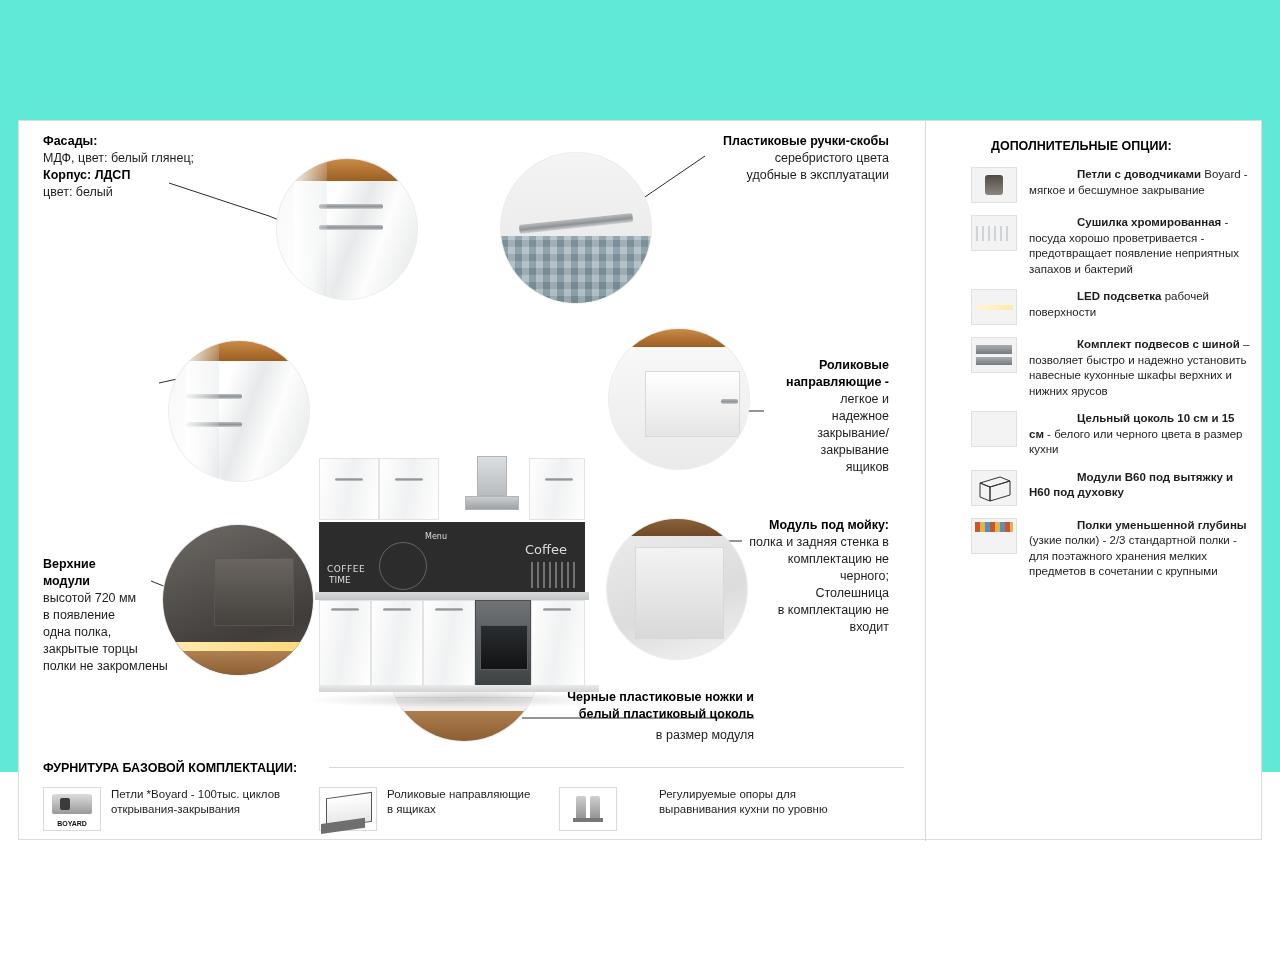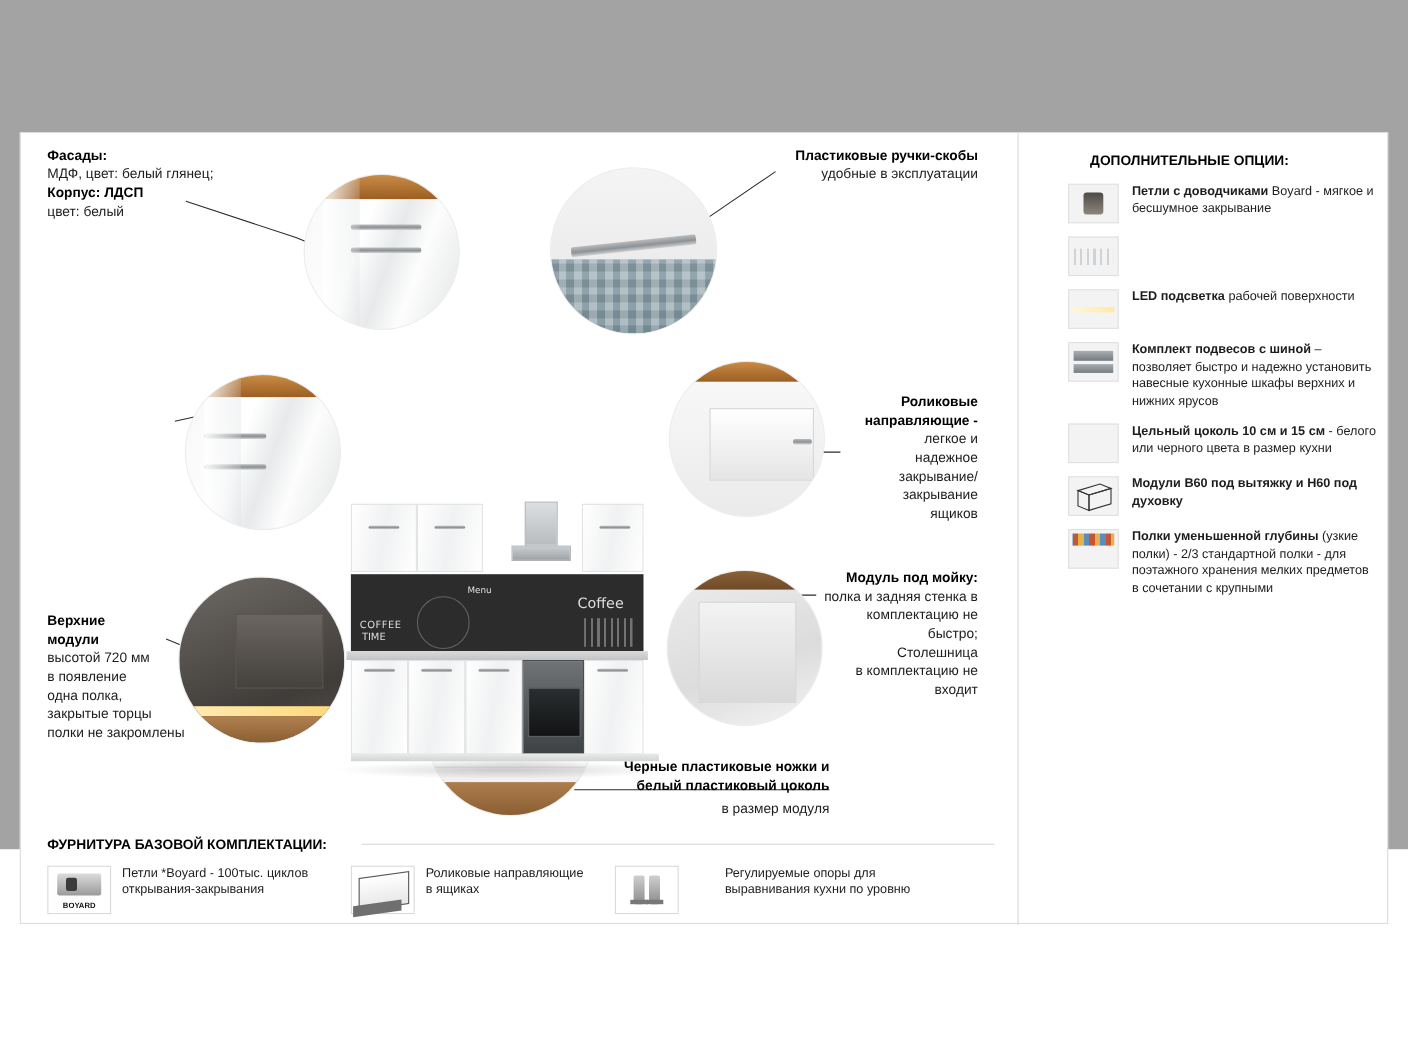--- a/index.html
+++ b/index.html
@@ -11,21 +11,21 @@
     width: 1280px;
     height: 960px;
     font-family: "Liberation Sans", sans-serif;
     color: #1d1d1d;
     overflow: hidden;
   }
   .page {
     position: relative;
     width: 1280px;
     height: 772px;
-    background: #a3a3a3;
+    background: #5eead4;
   }
   .sheet {
     position: absolute;
     left: 18px;
     top: 120px;
     width: 1244px;
     height: 720px;
     background: #ffffff;
     border: 1px solid #dcdcdc;
     box-sizing: border-box;
@@ -199,21 +199,21 @@
     border: 1px solid #e0e0e0;
     background:#f3f3f3;
     position: relative;
     overflow: hidden;
   }
   .opt .txt {
     font-size: 11.5px;
     line-height: 15.5px;
     color:#1d1d1d;
   }
-  .opt .txt b { font-weight: bold; }
+  .opt .txt b { font-weight: bold; margin-left: 48px; }
   .th-hinge { background: linear-gradient(135deg,#cfcac2,#7a736a 60%,#bdb7ae); }
   .th-hinge:after{content:"";position:absolute;left:30%;top:20%;width:40%;height:60%;background:linear-gradient(180deg,#4e4a45,#8d867d);border-radius:3px;}
   .th-dryer { background: linear-gradient(180deg,#3b3b3b,#6a6a6a);}
   .th-dryer:after{content:"";position:absolute;left:8%;top:30%;width:84%;height:44%;background:repeating-linear-gradient(90deg,#cfd3d6 0 2px,transparent 2px 6px);}
   .th-led { background: linear-gradient(180deg,#e9e4d8,#b9a98d);}
   .th-led:after{content:"";position:absolute;left:6%;top:44%;width:88%;height:16%;background:linear-gradient(90deg,#fff6d8,#ffe9a8);}
   .th-rail { background:#efefef;}
   .th-rail:after{content:"";position:absolute;left:10%;top:22%;width:80%;height:24%;background:linear-gradient(180deg,#a9aeb2,#767b7f);}
   .th-rail:before{content:"";position:absolute;left:10%;top:56%;width:80%;height:24%;background:linear-gradient(180deg,#a9aeb2,#767b7f);}
   .th-plinth { background: linear-gradient(180deg,#8a6239,#c89b63 60%,#6f4a27);}
@@ -322,20 +322,21 @@
 
     <div class="tblock" style="left:24px; top:12px; width:230px;">
       <div class="hd">Фасады:</div>
       <div>МДФ, цвет: белый глянец;</div>
       <div class="hd">Корпус: ЛДСП</div>
       <div>цвет: белый</div>
     </div>
 
     <div class="tblock right" style="left:580px; top:12px; width:290px;">
       <div class="hd">Пластиковые ручки-скобы</div>
+      <div>серебристого цвета</div>
       <div>удобные в эксплуатации</div>
     </div>
 
 
     <div class="tblock right" style="left:710px; top:198px; width:160px;margin-top:38px;">
       <div class="hd">Роликовые</div>
       <div class="hd">направляющие -</div>
       <div>легкое и</div>
       <div>надежное</div>
       <div>закрывание/</div>
@@ -350,21 +351,21 @@
       <div>в появление</div>
       <div>одна полка,</div>
       <div>закрытые торцы</div>
       <div>полки не закромлены</div>
     </div>
 
     <div class="tblock right" style="left:690px; top:396px; width:180px;">
       <div class="hd">Модуль под мойку:</div>
       <div>полка и задняя стенка в</div>
       <div>комплектацию не</div>
-      <div>быстро;</div>
+      <div>черного;</div>
       <div>Столешница</div>
       <div>в комплектацию не</div>
       <div>входит</div>
     </div>
 
     <div class="tblock right" style="left:470px; top:568px; width:265px;">
       <div class="hd">Черные пластиковые ножки и</div>
       <div class="hd">белый пластиковый цоколь</div>
       <div style="margin-top:4px;">в размер модуля</div>
     </div>
@@ -462,20 +463,21 @@
 
     <div class="opt-title">ДОПОЛНИТЕЛЬНЫЕ ОПЦИИ:</div>
 
     <div class="opt-list">
       <div class="opt">
         <div class="thumb th-hinge"></div>
         <div class="txt"><b>Петли с доводчиками</b><span> Boyard - мягкое и бесшумное закрывание</span></div>
       </div>
       <div class="opt">
         <div class="thumb th-dryer"></div>
+        <div class="txt"><b>Сушилка хромированная</b><span> - посуда хорошо проветривается - предотвращает появление неприятных запахов и бактерий</span></div>
       </div>
       <div class="opt">
         <div class="thumb th-led"></div>
         <div class="txt"><b>LED подсветка</b><span> рабочей поверхности</span></div>
       </div>
       <div class="opt">
         <div class="thumb th-rail"></div>
         <div class="txt"><b>Комплект подвесов с шиной</b><span> – позволяет быстро и надежно установить навесные кухонные шкафы верхних и нижних ярусов</span></div>
       </div>
       <div class="opt">

